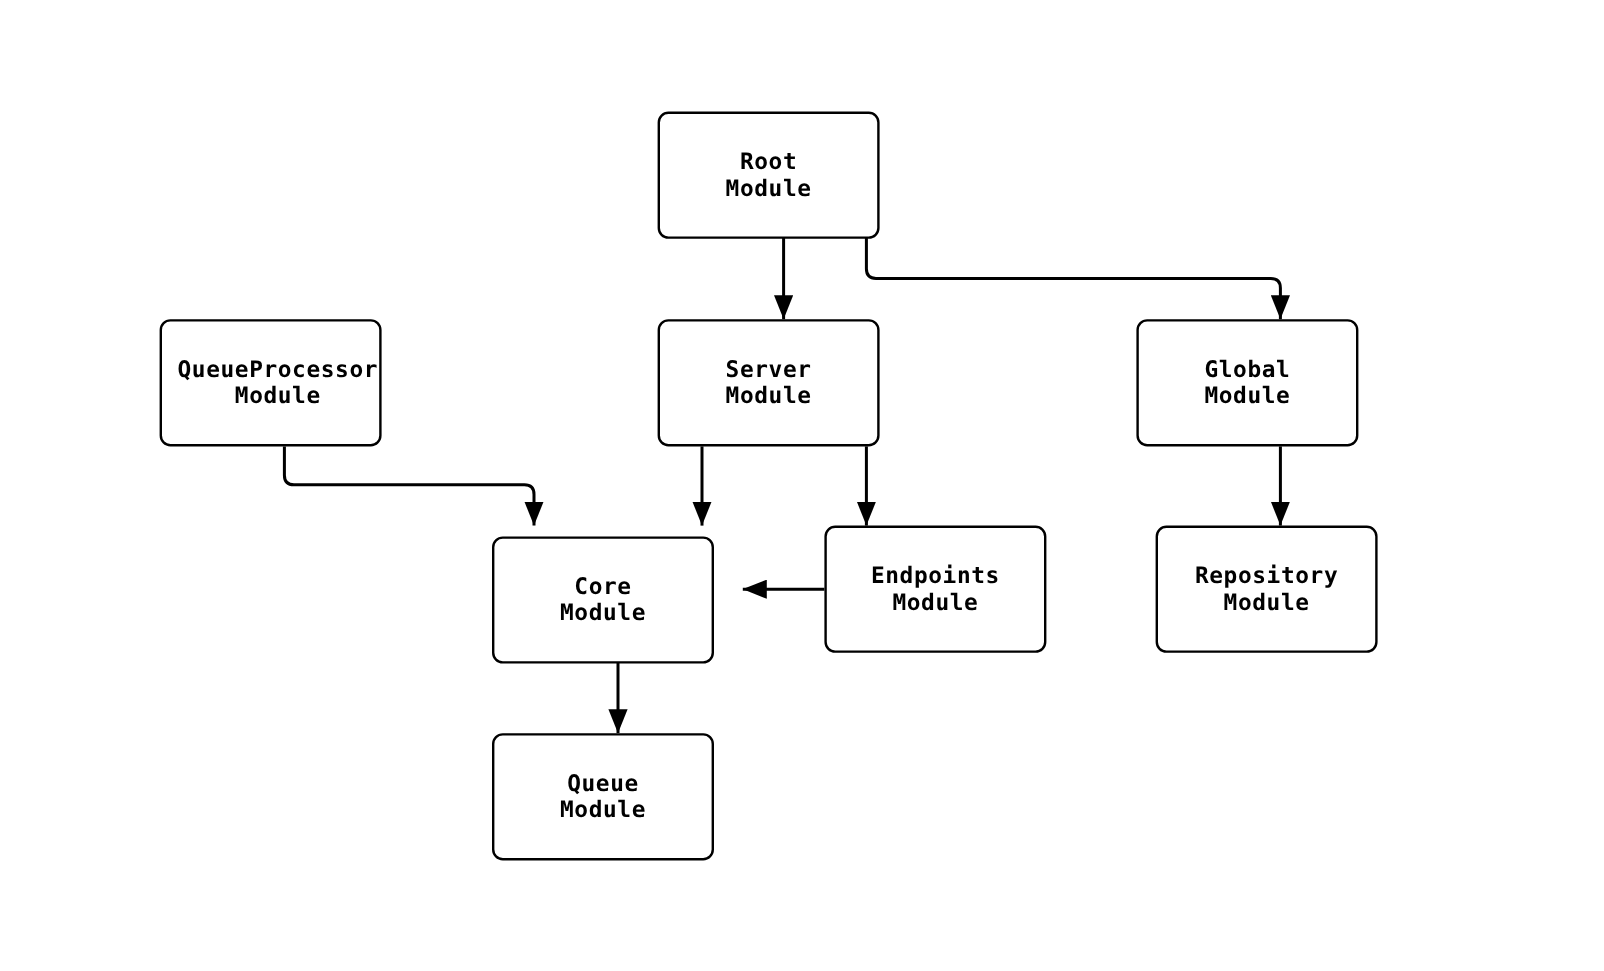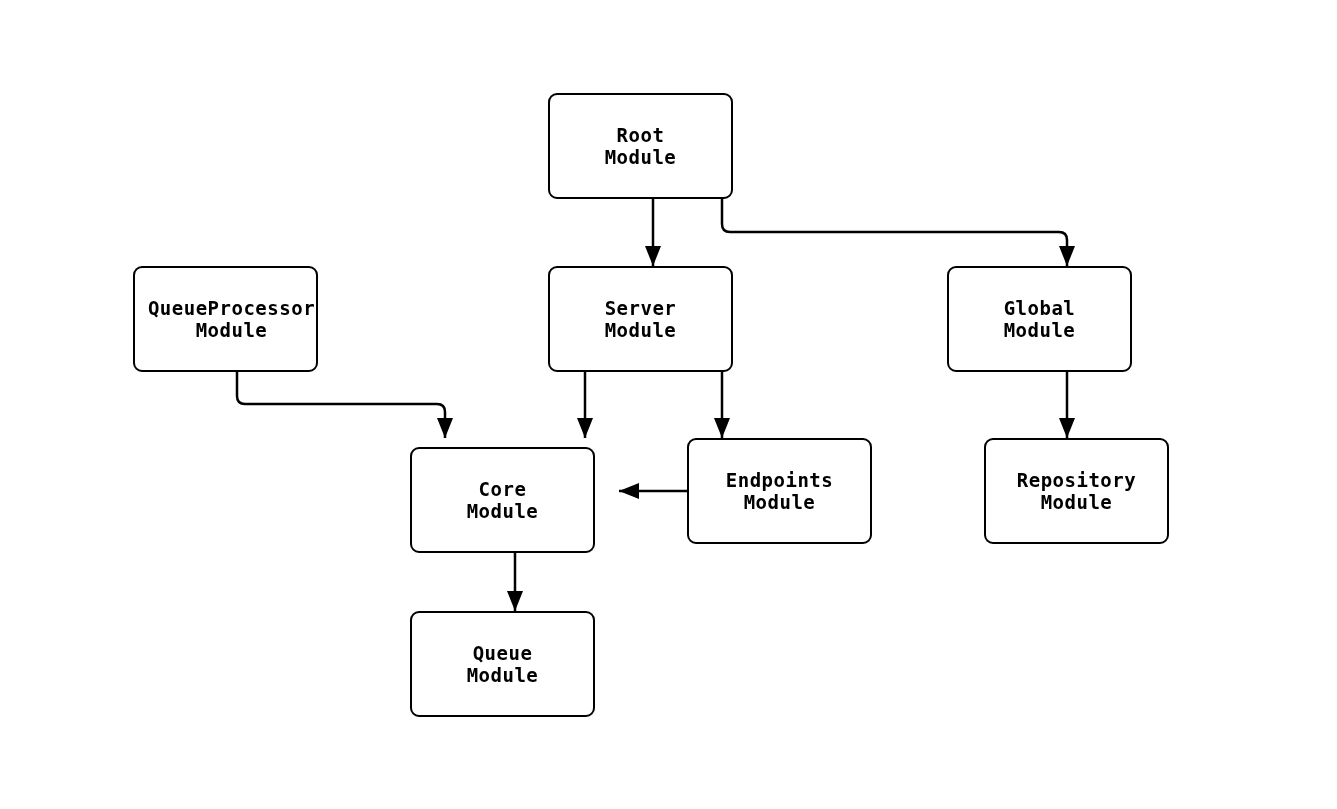--- a/index.html
+++ b/index.html
@@ -45,21 +45,21 @@
     line-height: 22px;
     letter-spacing: 0.5px;
     color: #000000;
   }
   .n-root       { left: 548px; top: 93px;  }
   .n-qp         { left: 133px; top: 266px; padding-left: 12px; }
   .n-server     { left: 548px; top: 266px; text-align: center; }
   .n-global     { left: 947px; top: 266px; }
   .n-core       { left: 410px; top: 447px; }
   .n-endpoints  { left: 687px; top: 438px; }
-  .n-repository { left: 963px; top: 438px; margin-left: 21px; }
+  .n-repository { left: 963px; top: 438px; }
   .n-queue      { left: 410px; top: 611px; text-align: right; }
 </style>
 </head>
 <body>
 
 <div class="canvas">
 
   <svg class="edges-layer" width="1337" height="809" viewBox="0 0 1337 809" xmlns="http://www.w3.org/2000/svg">
     <defs>
       <marker id="arrow" viewBox="0 0 20 16" markerWidth="20" markerHeight="16" markerUnits="userSpaceOnUse" refX="20" refY="8" orient="auto">

